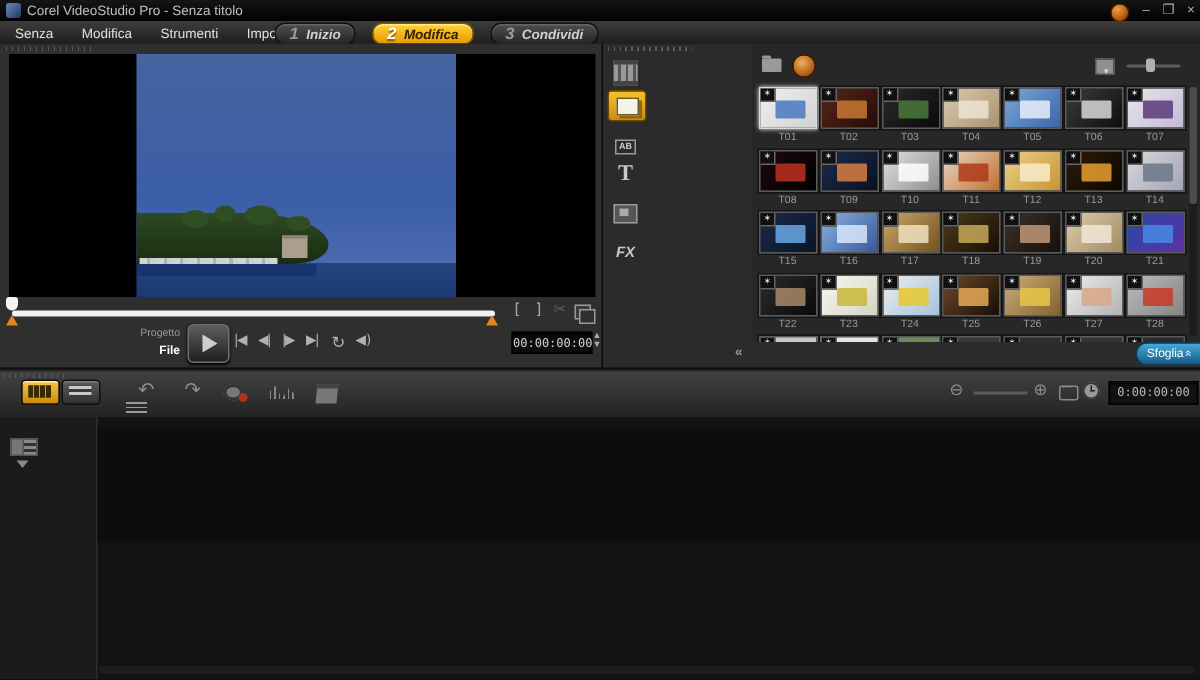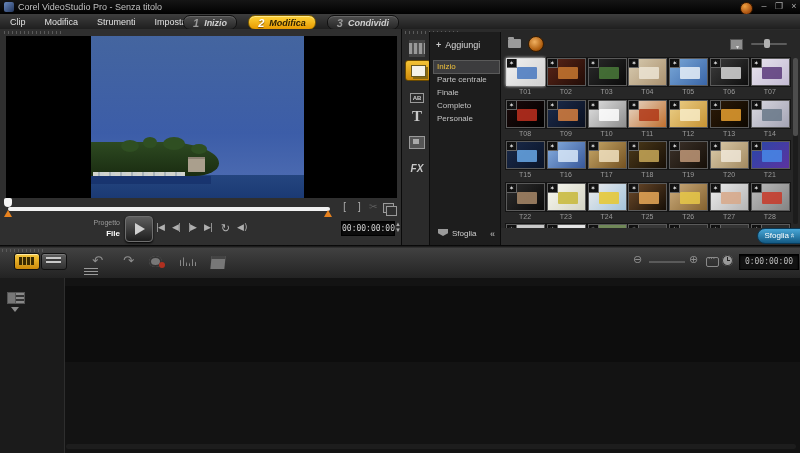--- a/index.html
+++ b/index.html
@@ -173,21 +173,21 @@
     <div id="appicon" class="abs"></div>
     <div id="title" class="abs">Corel VideoStudio Pro - Senza titolo</div>
     <div id="corelball" class="abs"></div>
     <div class="winbtn abs" style="left:757px">–</div>
     <div class="winbtn abs" style="left:772px">❐</div>
     <div class="winbtn abs" style="left:787px">×</div>
   </div>
 
   <div id="menubar" class="abs">
     <div id="menuitems" class="abs">
-        <span class="menu-item">Clip</span>
+        <span class="menu-item">Senza</span>
         <span class="menu-item">Modifica</span>
         <span class="menu-item">Strumenti</span>
         <span class="menu-item">Impostazioni</span>
       </div>
     <div id="steps" class="abs">
         <div class="step">
           <span class="step-num">1</span>
           <span class="step-label">Inizio</span>
         </div>
         <div class="step active">
@@ -250,31 +250,20 @@
     <div id="ic-instant" class="abs">
         <div class="ph"></div>
       </div>
     <div class="stripicon abs" style="top:57px"><span class="ab">AB</span></div>
     <div class="stripicon abs" style="top:78px"><span class="bigT">T</span></div>
     <div class="stripicon abs" style="top:107px">
         <div id="ic-gfx"></div>
       </div>
     <div class="stripicon abs" style="top:129px"><span class="fx">FX</span></div>
 
-    <div id="catpanel" class="abs">
-      <div id="addrow" class="abs"><span class="plus">+</span><span>Aggiungi</span></div>
-      <div id="catlist">
-          <div class="cat sel" style="top: 28px;">Inizio</div>
-          <div class="cat" style="top: 41px;">Parte centrale</div>
-          <div class="cat" style="top: 54px;">Finale</div>
-          <div class="cat" style="top: 67px;">Completo</div>
-          <div class="cat" style="top: 80px;">Personale</div>
-        </div>
-      <div id="browse" class="abs"><span class="bic"></span><span>Sfoglia</span></div>
-    </div>
     <div id="collapse" class="abs">«</div>
 
     <div id="gallery" class="abs">
       <div id="folder-ic" class="abs"></div>
       <div id="inst-ic" class="abs"></div>
       <div id="disp-ic" class="abs"></div>
       <div id="zoom-slider" class="abs"></div>
       <div id="zoom-knob" class="abs"></div>
       <div id="gallery-grid">
           <div class="cell" style="left: 5px; top: 28px;">

